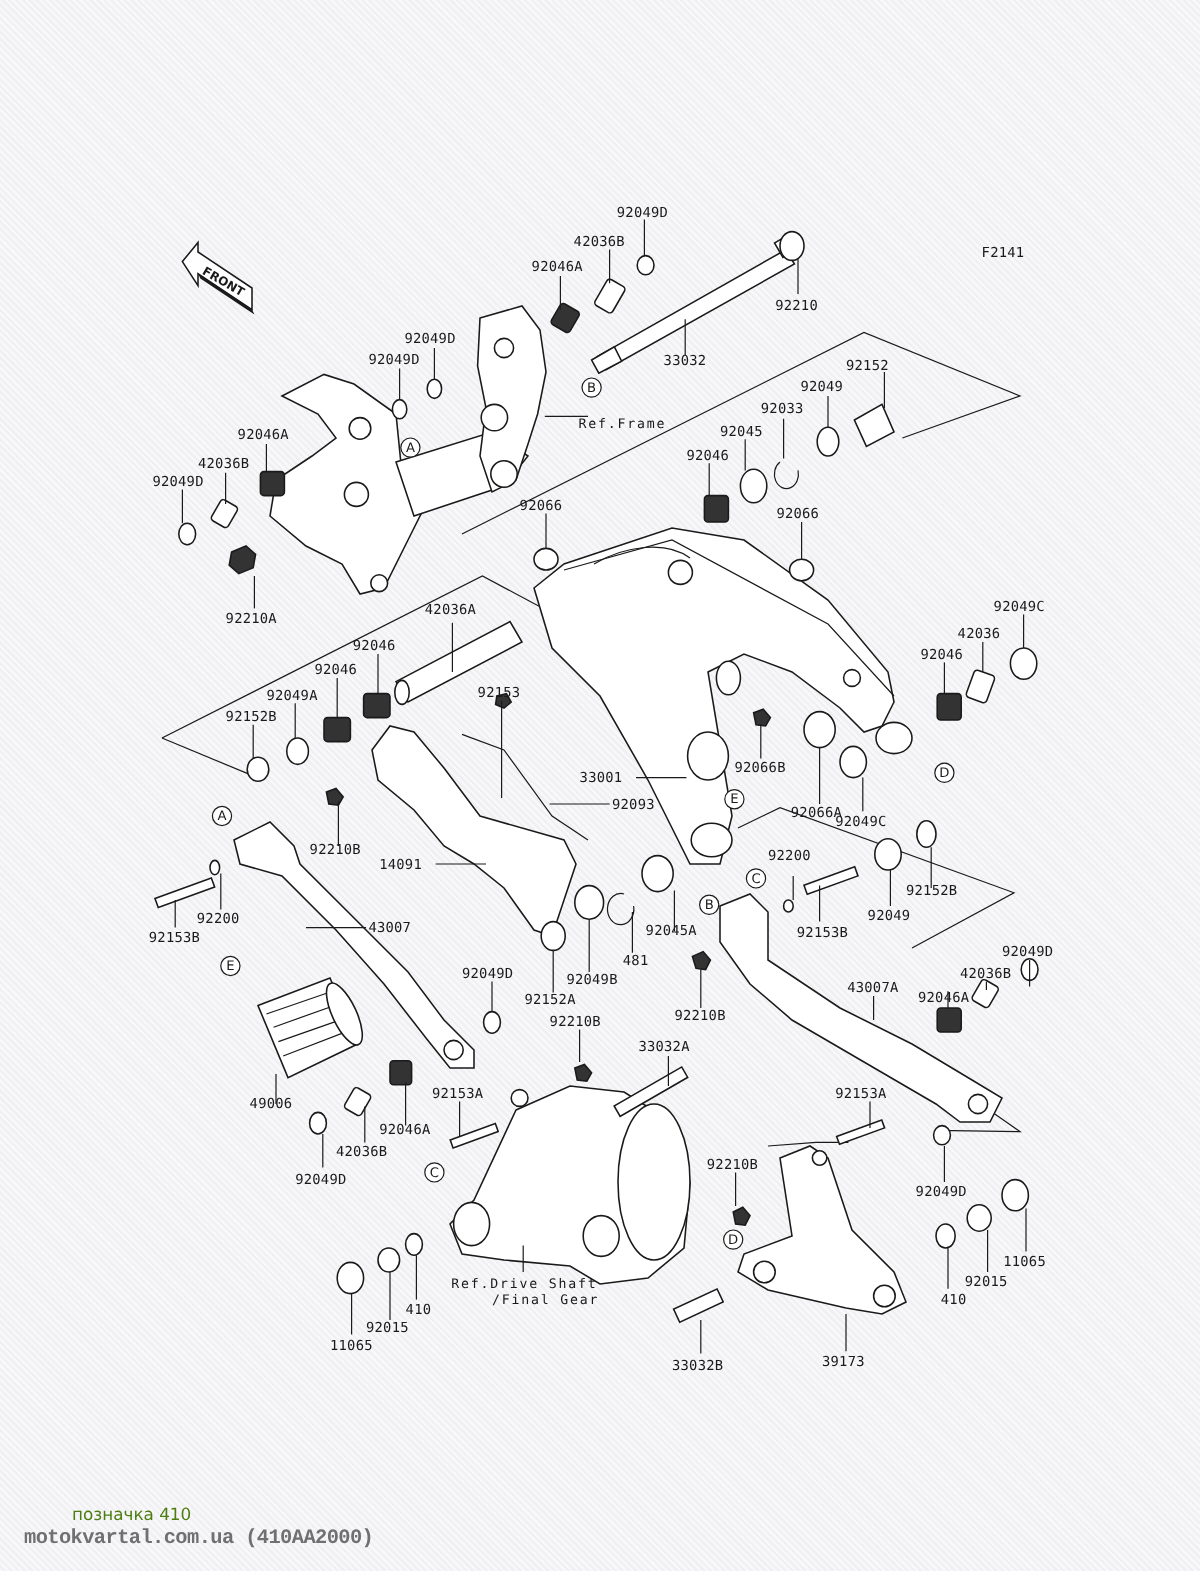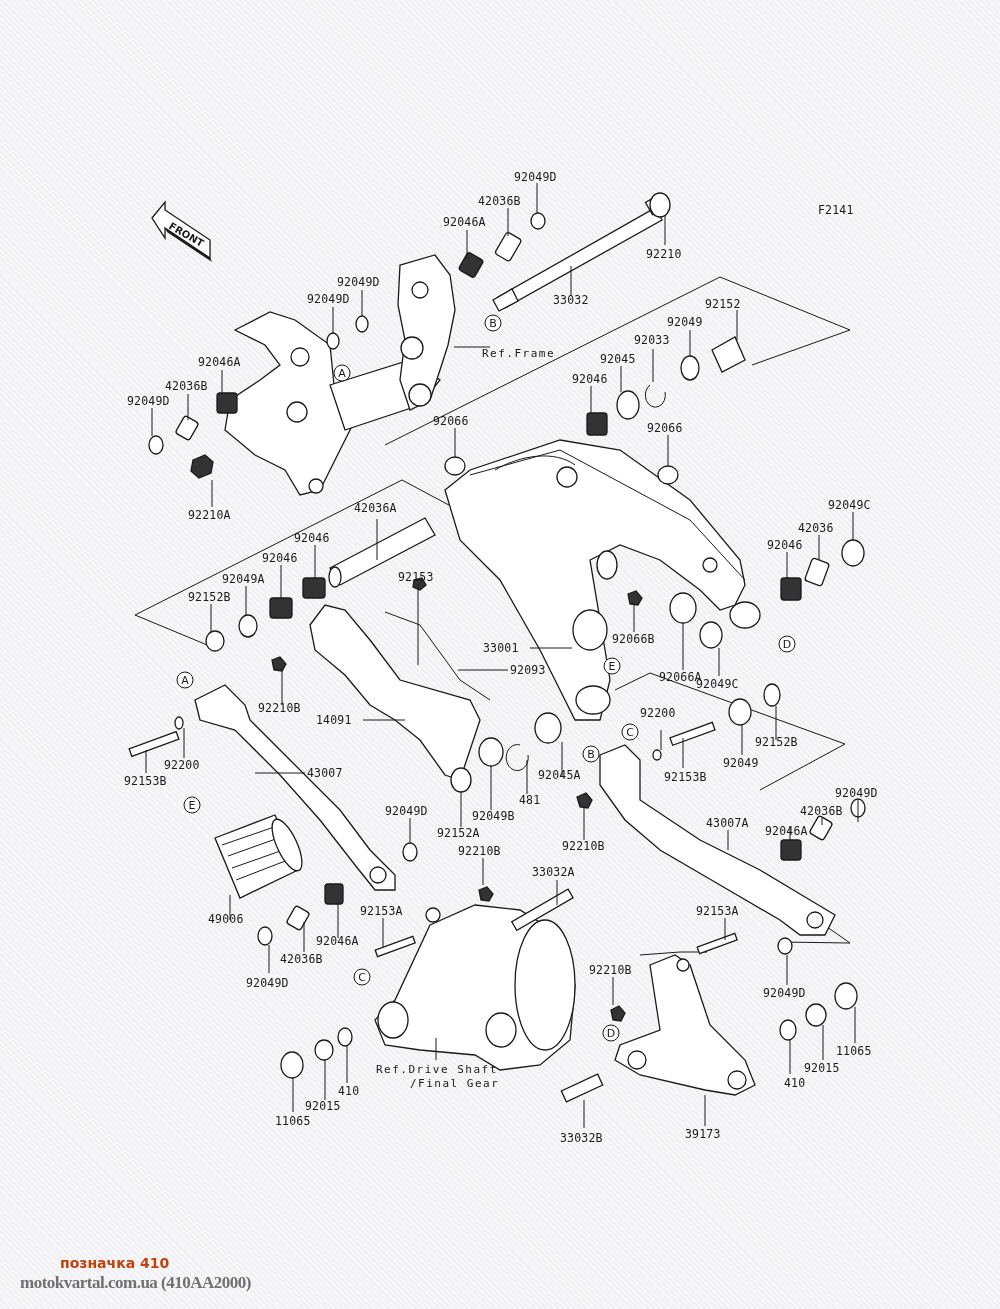--- a/index.html
+++ b/index.html
@@ -11,22 +11,22 @@
     font-family:"DejaVu Sans", sans-serif;
   }
   #diagram { position:absolute; left:0; top:0; width:1000px; height:1309px; }
   .lbl { font-family:"DejaVu Sans Mono", monospace; font-size:11.5px; fill:#1a1a1a; letter-spacing:0.2px; }
   .ref { font-family:"DejaVu Sans Mono", monospace; font-size:11px; fill:#1a1a1a; letter-spacing:1.5px; }
   .ln { stroke:#1a1a1a; stroke-width:1; fill:none; }
   .pt { stroke:#1a1a1a; stroke-width:1.3; fill:#fff; }
   .ptd { stroke:#1a1a1a; stroke-width:1.3; fill:#333; }
   .circ { stroke:#1a1a1a; stroke-width:1; fill:#fff; }
   .circ-t { font-family:"DejaVu Sans", sans-serif; font-size:11px; fill:#1a1a1a; text-anchor:middle; dominant-baseline:central; }
-  .footer-caption { position:absolute; left:60px; top:1255px; font-family:"DejaVu Sans", sans-serif; font-weight:bold; font-size:14px; color:#c2410c; }
-  .footer-site { position:absolute; left:20px; top:1273px; font-family:Liberation Serif, serif; font-weight:bold; font-size:17px; color:#707070; letter-spacing:-0.5px;text-align:center; }
+  .footer-caption { position:absolute; left:60px; top:1255px; font-family:"DejaVu Sans", sans-serif; font-weight:normal; font-size:14px; color:#4d7c0f; }
+  .footer-site { position:absolute; left:20px; top:1273px; font-family:Liberation Mono, monospace; font-weight:bold; font-size:17px; color:#707070; letter-spacing:-0.5px;text-align:center; }
 </style>
 </head>
 <body>
 
 <svg id="diagram" viewBox="0 0 1000 1309" xmlns="http://www.w3.org/2000/svg">
 
   <text class="lbl" x="818" y="214">F2141</text>
 
   <g>
     <polygon points="152,218 165,202 165,210 210,240 210,258 165,228 165,238" fill="#fff" stroke="#1a1a1a" stroke-width="1.3"></polygon>

